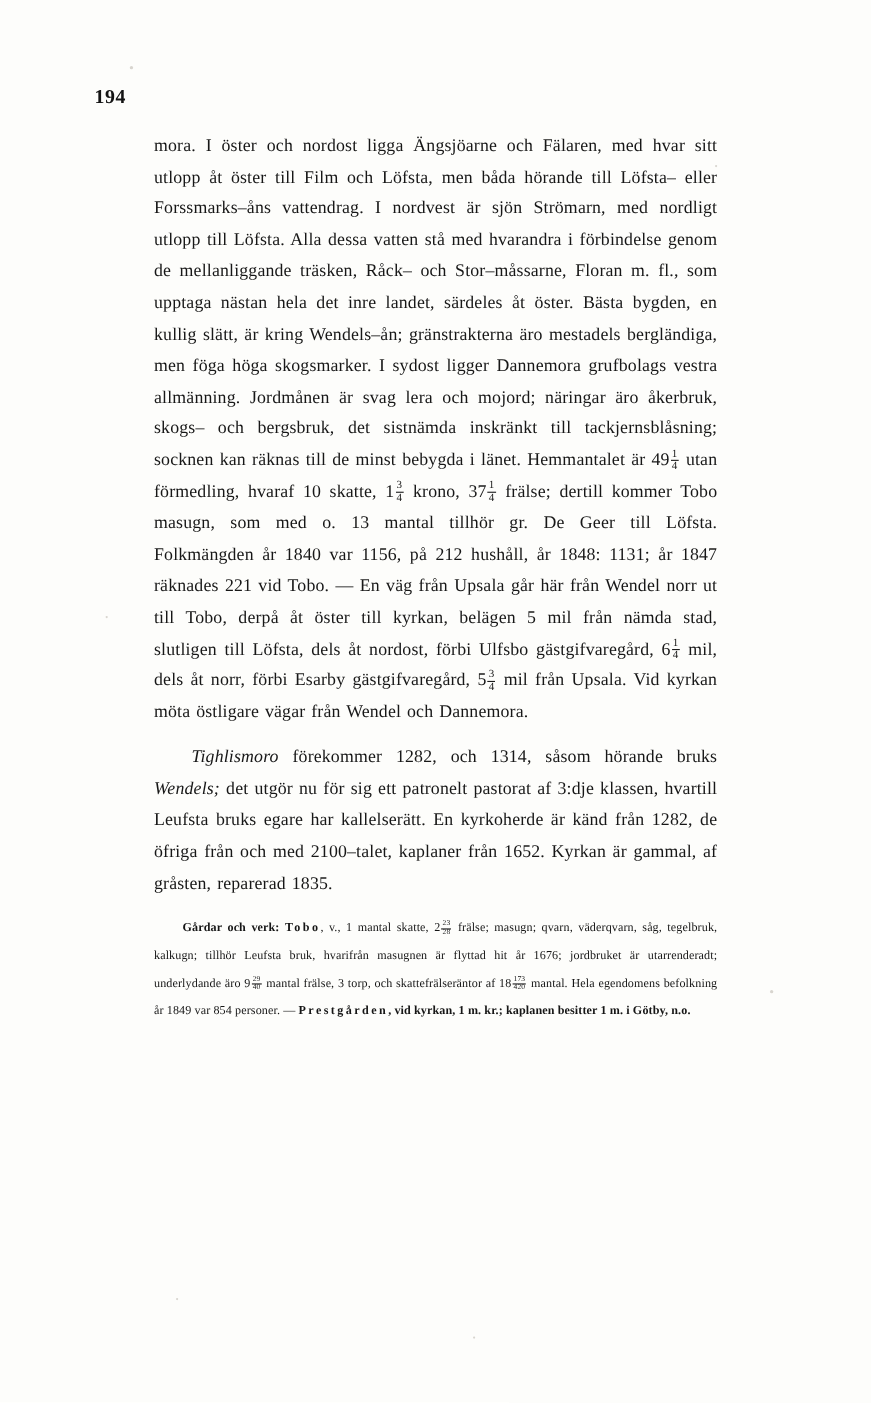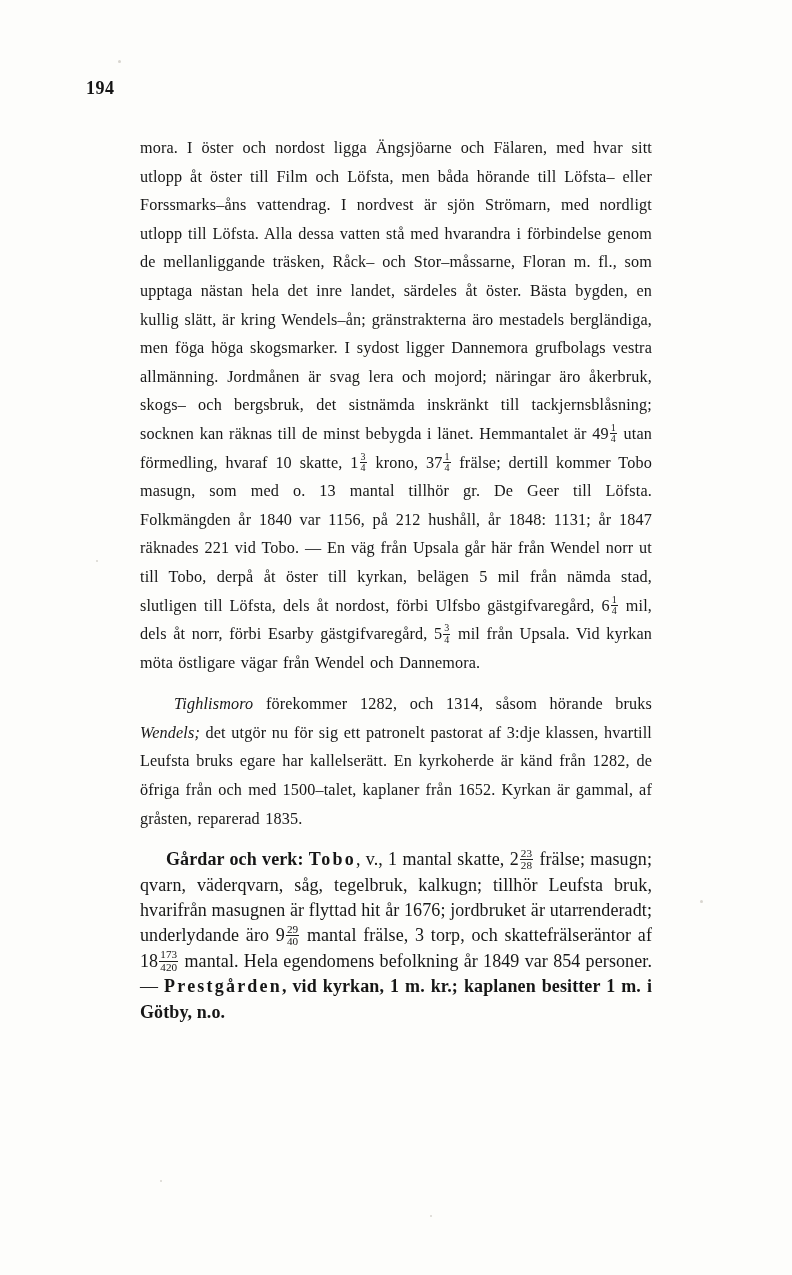--- a/index.html
+++ b/index.html
@@ -22,21 +22,21 @@
     top: 78px;
     font-family: "Liberation Serif", serif;
     font-size: 18px;
     font-weight: bold;
     letter-spacing: 0.5px;
     color: #141414;
   }
   .content {
     position: absolute;
     left: 140px;
-    top: 134px;
+    top: 118px;
     width: 512px;
   }
   .para {
     margin: 0;
     text-align: justify;
     text-align-last: left;
     font-size: 16.2px;
     line-height: 28.6px;
     letter-spacing: 0.15px;
     color: #171717;
@@ -47,21 +47,21 @@
   }
   .para.indent {
     text-indent: 34px;
     margin-top: 13px;
   }
   .para em {
     font-style: italic;
   }
   .small-block {
     margin-top: 14px;
-    font-size: 18px;
+    font-size: 11px;
     line-height: 25.4px;
     text-align: justify;
     text-align-last: left;
     letter-spacing: 0.1px;
     color: #161616;
     font-family: "Liberation Serif", serif;
   }
   .small-block .lead-indent {
     display: inline-block;
     width: 26px;
@@ -108,18 +108,18 @@
   <div class="speck" style="left:700px; top:900px; width:3px; height:3px;"></div>
   <div class="speck" style="left:160px; top:1180px; width:2px; height:2px;"></div>
   <div class="speck" style="left:430px; top:1215px; width:2px; height:2px;"></div>
 
   <div class="page-number">194</div>
 
   <div class="content">
 
     <p class="para main"><span>mora.  I öster och nordost ligga Ängsjöarne och Fälaren, med hvar sitt utlopp åt öster till Film och Löfsta, men båda hörande till Löfsta– eller Forssmarks–åns vattendrag.  I nordvest är sjön Strömarn, med nordligt utlopp till Löfsta.  Alla dessa vatten stå med hvarandra i förbindelse genom de mellanliggande träsken, Råck– och Stor–måssarne, Floran m. fl., som upptaga nästan hela det inre landet, särdeles åt öster.  Bästa bygden, en kullig slätt, är kring Wendels–ån; gränstrakterna äro mestadels bergländiga, men föga höga skogsmarker.  I sydost ligger Dannemora grufbolags vestra allmänning.  Jordmånen är svag lera och mojord; näringar äro åkerbruk, skogs– och bergsbruk, det sistnämda inskränkt till tackjernsblåsning; socknen kan räknas till de minst bebygda i länet.  Hemmantalet är 49</span><span class="frac"><span class="num">1</span><span class="den">4</span></span><span> utan förmedling, hvaraf 10 skatte, 1</span><span class="frac"><span class="num">3</span><span class="den">4</span></span><span> krono, 37</span><span class="frac"><span class="num">1</span><span class="den">4</span></span><span> frälse; dertill kommer Tobo masugn, som med o. 13 mantal tillhör gr. De Geer till Löfsta.  Folkmängden år 1840 var 1156, på 212 hushåll, år 1848: 1131; år 1847 räknades 221 vid Tobo. — En väg från Upsala går här från Wendel norr ut till Tobo, derpå åt öster till kyrkan, belägen 5 mil från nämda stad, slutligen till Löfsta, dels åt nordost, förbi Ulfsbo gästgifvaregård, 6</span><span class="frac"><span class="num">1</span><span class="den">4</span></span><span> mil, dels åt norr, förbi Esarby gästgifvaregård, 5</span><span class="frac"><span class="num">3</span><span class="den">4</span></span><span> mil från Upsala.  Vid kyrkan möta östligare vägar från Wendel och Dannemora.</span></p>
 
-    <p class="para indent"><em>Tighlismoro</em><span> förekommer 1282, och 1314, såsom hörande bruks </span><em>Wendels;</em><span> det utgör nu för sig ett patronelt pastorat af 3:dje klassen, hvartill Leufsta bruks egare har kallelserätt.  En kyrkoherde är känd från 1282, de öfriga från och med 1500–talet, kaplaner från 1652.  Kyrkan är gammal, af gråsten, reparerad 1835.</span></p>
+    <p class="para indent"><em>Tighlismoro</em><span> förekommer 1282, och 1314, såsom hörande bruks </span><em>Wendels;</em><span> det utgör nu för sig ett patronelt pastorat af 3:dje klassen, hvartill Leufsta bruks egare har kallelserätt.  En kyrkoherde är känd från 1282, de öfriga från och med 2100–talet, kaplaner från 1652.  Kyrkan är gammal, af gråsten, reparerad 1835.</span></p>
 
     <p class="small-block"><span class="lead-indent"></span><b>Gårdar och verk: </b><b class="sp">Tobo</b><span>, v., 1 mantal skatte, 2</span><span class="frac"><span class="num">23</span><span class="den">28</span></span><span> frälse; masugn; qvarn, väderqvarn, såg, tegelbruk, kalkugn; tillhör Leufsta bruk, hvarifrån masugnen är flyttad hit år 1676; jordbruket är utarrenderadt; underlydande äro 9</span><span class="frac"><span class="num">29</span><span class="den">40</span></span><span> mantal frälse, 3 torp, och skattefrälseräntor af 18</span><span class="frac"><span class="num">173</span><span class="den">420</span></span><span> mantal.  Hela egendomens befolkning år 1849 var 854 personer. — </span><b class="sp">Prestgården</b><b>, vid kyrkan, 1 m. kr.; kaplanen besitter 1 m. i Götby, n.o.</b></p>
 
   </div>
 </div>
 
 </body></html>

